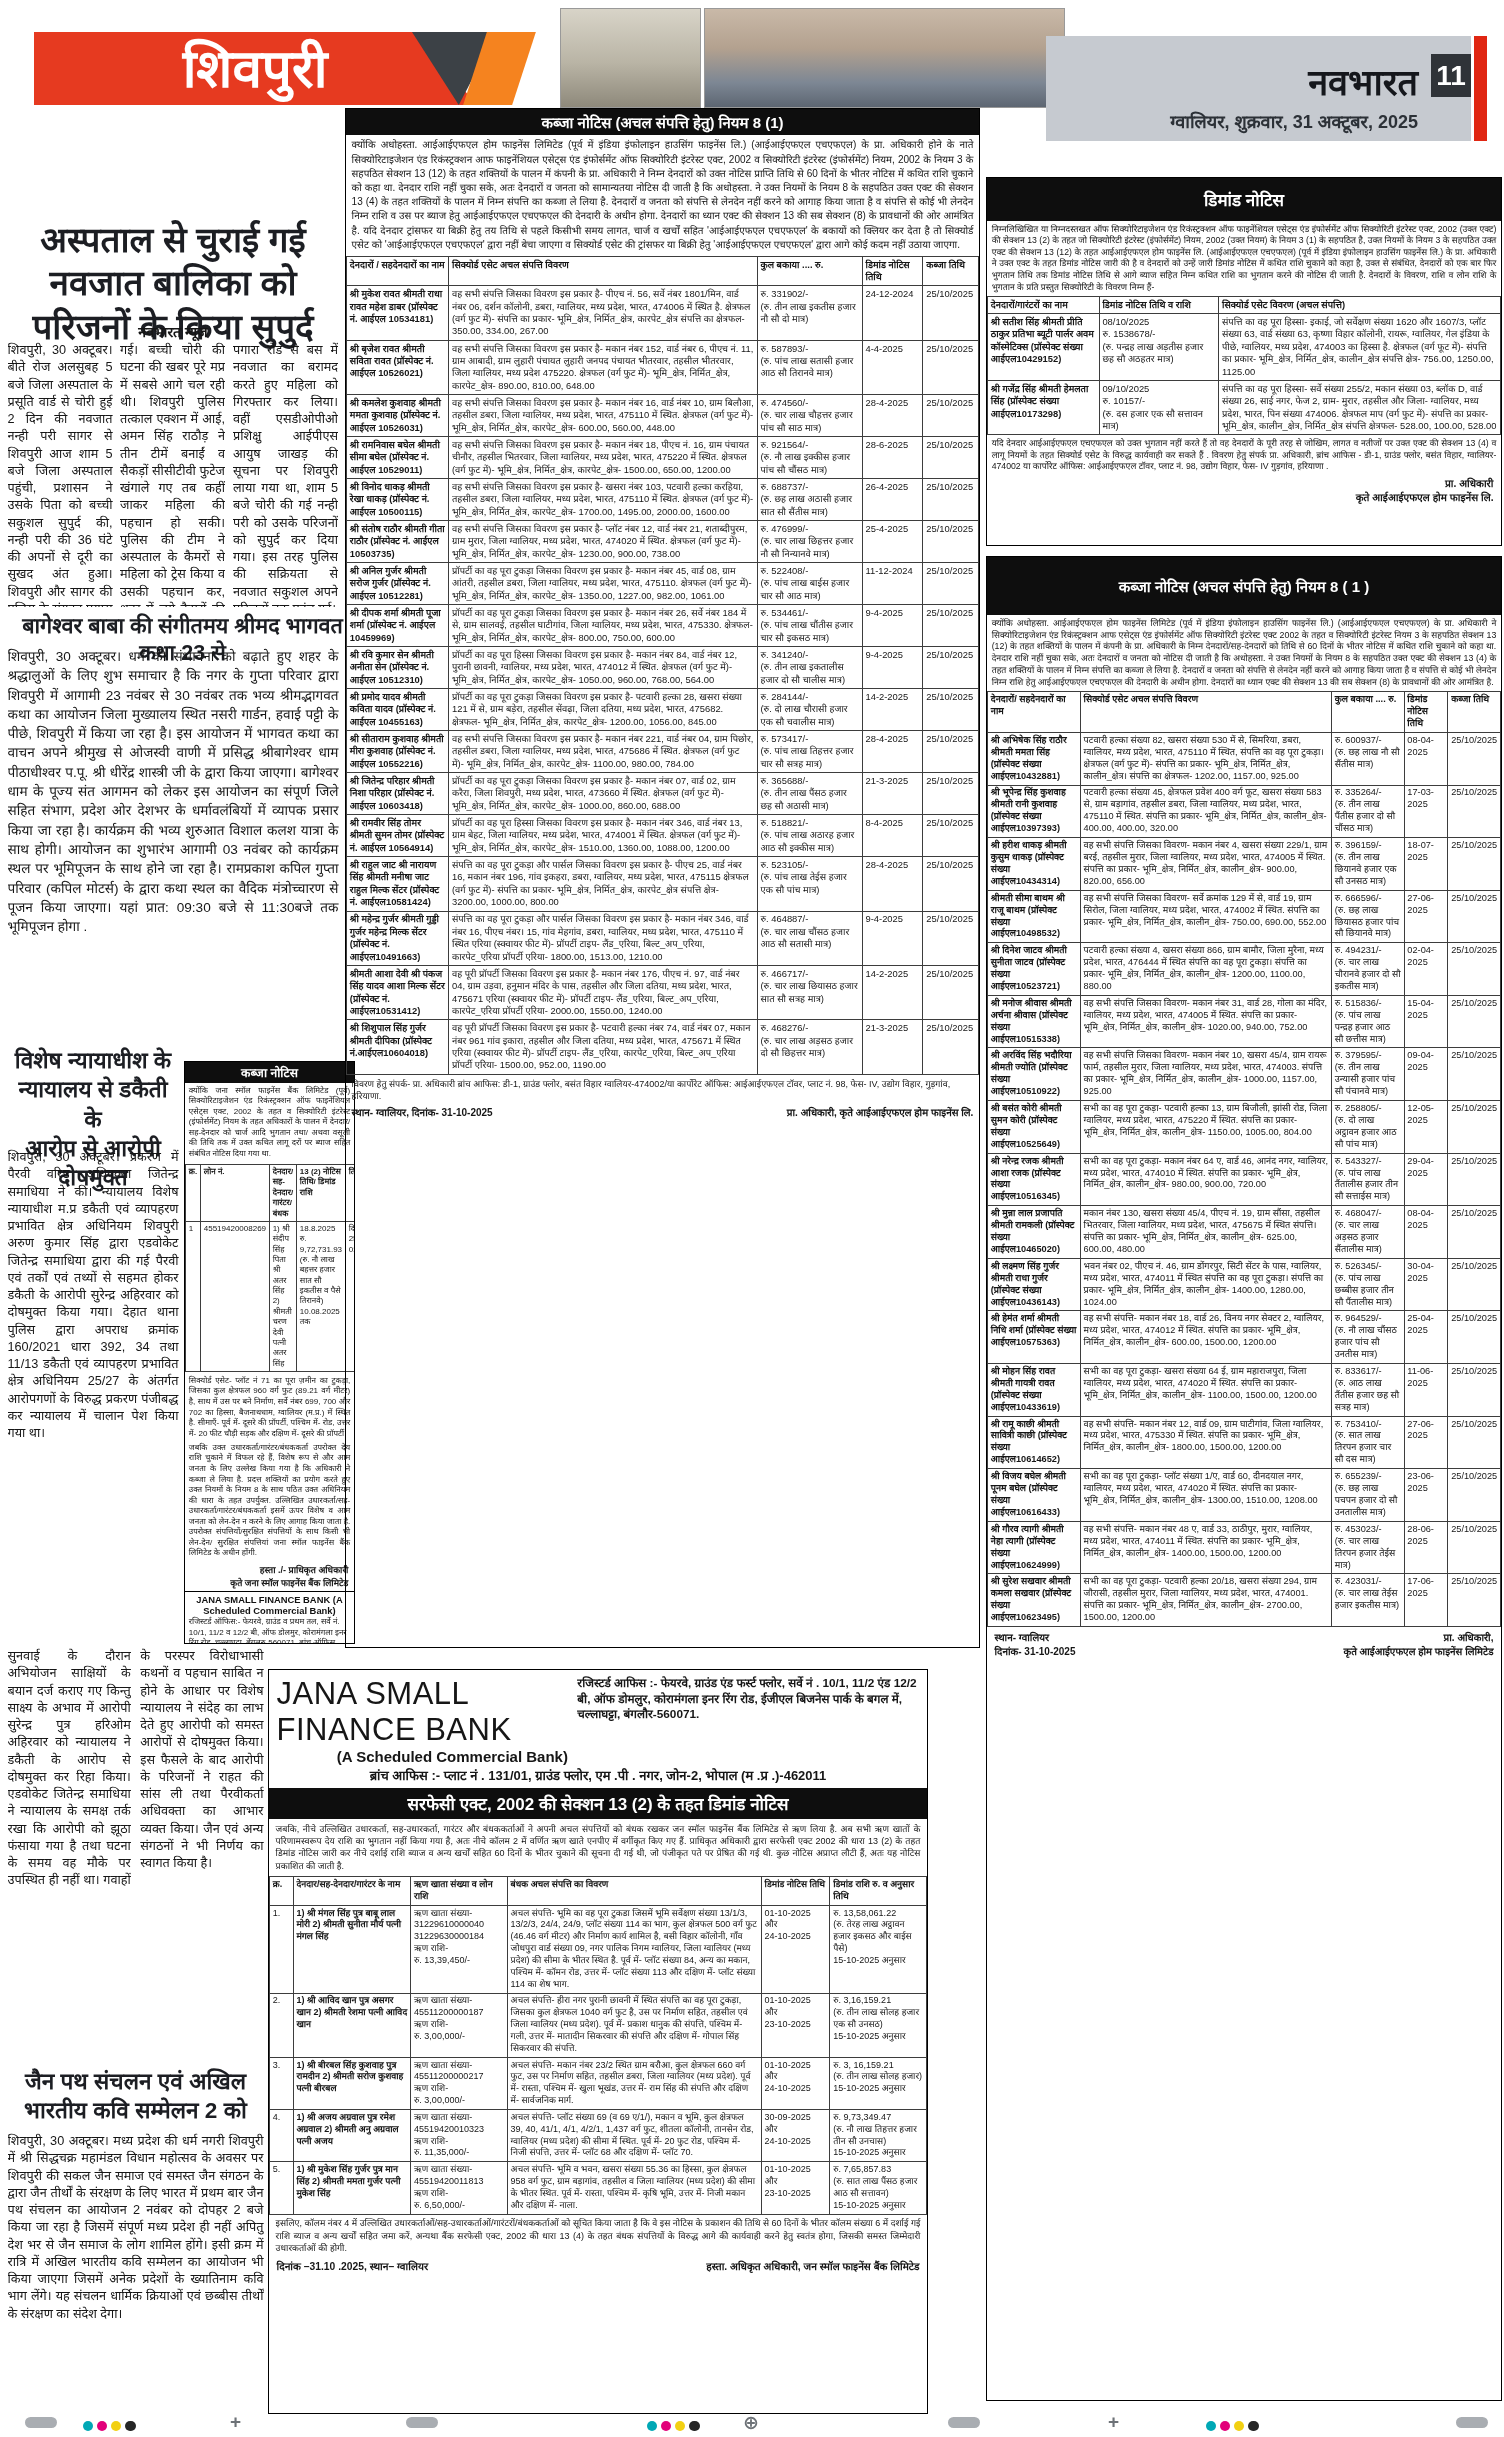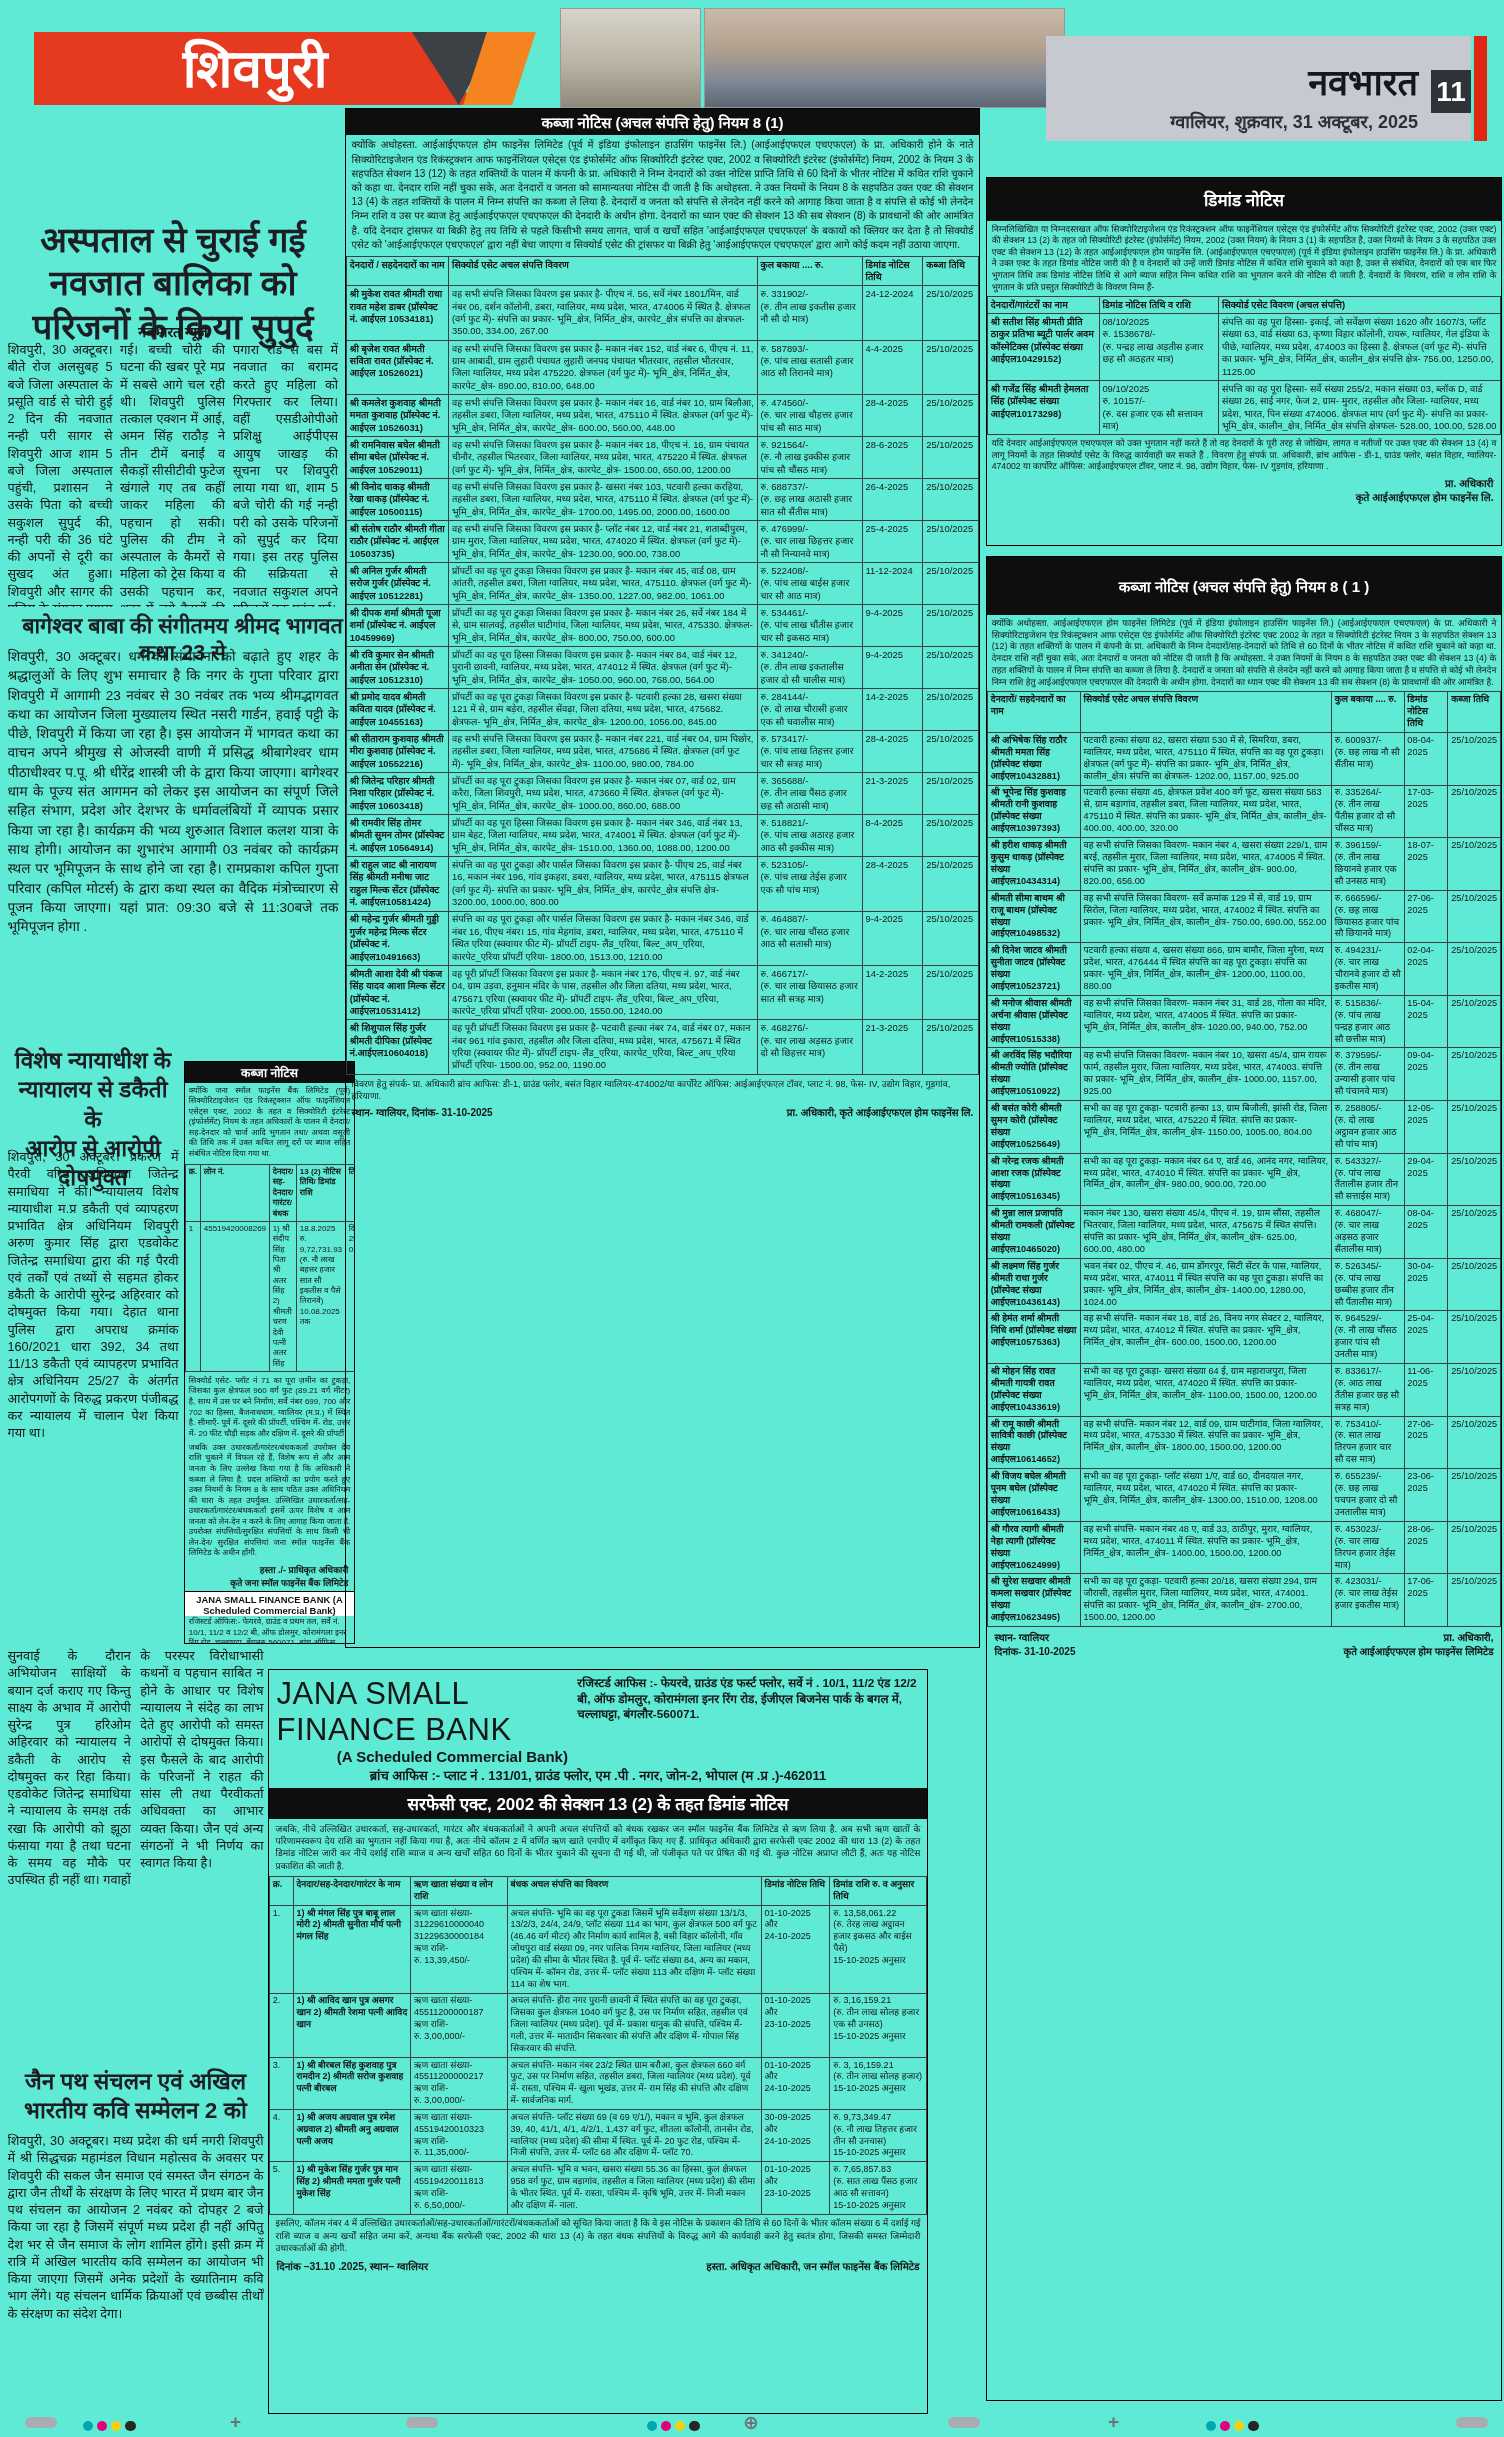--- a/index.html
+++ b/index.html
@@ -1,16 +1,16 @@
 <!DOCTYPE html>
 <html style="font-size:15px"><head>
 <meta charset="utf-8">
 <style>
   html,body{margin:0;padding:0;background:#e9e7e2;}
-  .page{position:relative;width:1505px;height:2438px;margin:0 auto;background:#5eead4;
+  .page{position:relative;width:1505px;height:2438px;margin:0 auto;background:#ffffff;
         font-family:"Liberation Sans","DejaVu Sans",sans-serif;color:#161616;overflow:hidden;}
   .abs{position:absolute;}
   .pre{white-space:pre-line;}
   .just{text-align:justify;}
   .ctr{text-align:center;}
   
   .mast-red{background:#e63a20;clip-path:polygon(0 0,87% 0,100% 100%,0 100%);}
   .mast-city{color:#fff;font-weight:bold;font-size:53px;line-height:73px;text-align:center;}
   .tri-dark{background:#3c4146;clip-path:polygon(0 0,100% 0,55% 100%);}
   .stripe-orange{background:#f5831f;transform:skewX(-18deg);}
@@ -80,21 +80,21 @@
     <div class="mast-city">शिवपुरी</div>
   </div>
   <div class="abs tri-dark" style="left:412px;top:32px;width:85px;height:73px;"></div>
   <div class="abs stripe-orange" style="left:475px;top:32px;width:49px;height:73px;"></div>
   <div class="abs photo ph1" style="left:560px;top:7.5px;width:139px;height:98px;"></div>
   <div class="abs photo ph2" style="left:704px;top:7.5px;width:359px;height:98px;"></div>
   <div class="abs gray-box" style="left:1046px;top:36px;width:425px;height:105px;">
     <div class="abs paper-name" style="right:53px;top:28px;width:301px;">नवभारत</div>
     <div class="abs dateline" style="right:53px;top:73px;width:320px;">ग्वालियर, शुक्रवार, 31 अक्टूबर, 2025</div>
   </div>
-  <div class="abs pageno" style="left:1431px;top:70px;width:40px;height:43px;line-height:43px;">11</div>
+  <div class="abs pageno" style="left:1431px;top:54px;width:40px;height:43px;line-height:43px;">11</div>
   <div class="abs red-bar" style="left:1474px;top:36px;width:13px;height:105px;"></div>
 
   <div class="abs h1 ctr" style="left:7.5px;top:218px;width:331px;height:94px;">अस्पताल से चुराई गई नवजात बालिका को परिजनों के किया सुपुर्द</div>
   <div class="abs byline ctr" style="left:7.5px;top:322px;width:331px;">नवभारत न्यूज</div>
   <div class="abs body14 just" style="left:7.5px;top:342px;width:105px;height:265px;overflow:hidden;">शिवपुरी, 30 अक्टूबर। बीते रोज अलसुबह 5 बजे जिला अस्पताल के प्रसूति वार्ड से चोरी हुई 2 दिन की नवजात नन्ही परी सागर से शिवपुरी आज शाम 5 बजे जिला अस्पताल पहुंची, प्रशासन ने उसके पिता को बच्ची सकुशल सुपुर्द की, नन्ही परी की 36 घंटे की अपनों से दूरी का सुखद अंत हुआ। शिवपुरी और सागर की पुलिस के संयुक्त प्रयास से नन्ही जान अपनों से आ मिली। इस दौरान मौके पर अखाड़ी अमित सांघी भी उपस्थित रहे। अमन सिंह राठौड़ के साथ अस्पताल पहुंचे और नवजात सकुशल पूरे परिवार को देख सभी के चेहरे खिल उठे। इस पूरे मामले में मानव तस्करी एंगल से भी मामले की जांच की जाएगी। बताना होगा कि बुधवार की सुबह 5 बजे प्रसूता आदिवासी की मात्र 27 घंटे की नवजात बालिका अज्ञात महिला चुरा ले</div>
   <div class="abs body14 just" style="left:120px;top:342px;width:105px;height:265px;overflow:hidden;">गई। बच्ची चोरी की घटना की खबर पूरे मप्र में सबसे आगे चल रही थी। शिवपुरी पुलिस तत्काल एक्शन में आई, अमन सिंह राठौड़ ने तीन टीमें बनाईं व सैकड़ों सीसीटीवी फुटेज खंगाले गए तब कहीं जाकर महिला की पहचान हो सकी। पुलिस की टीम ने अस्पताल के कैमरों से महिला को ट्रेस किया व उसकी पहचान कर, शहर में लगे कैमरों की मदद से महिला शारदा जाटव निवासी सागर तक पुलिस पहुंची। इस तरह पुलिस को जानकारी मिली कि महिला बच्ची को लेकर झांसी होते हुए सागर की ओर निकल चुकी है। शिवपुरी पुलिस ने सागर जिले की संयुक्त पुलिस के कैंट थाना सीमा से</div>
   <div class="abs body14 just pre" style="left:233px;top:342px;width:105px;height:265px;overflow:hidden;">पगारा रोड से बस में नवजात का बरामद करते हुए महिला को गिरफ्तार कर लिया। वहीं एसडीओपीओ प्रशिक्षु आईपीएस आयुष जाखड़ की सूचना पर शिवपुरी लाया गया था, शाम 5 बजे चोरी की गई नन्ही परी को उसके परिजनों को सुपुर्द कर दिया गया। इस तरह पुलिस की सक्रियता से नवजात सकुशल अपने परिजनों तक पहुंच गई।
 इनका कहना है।
 यह मामला मानव तस्करी से जुड़ा हो सकता है, आज आरोपी महिला को न्यायालय में पेश कर 3 दिन के रिमांड पर लिया गया है। वह पुलिस आरोपी महिला शारदा से सख्ती से पूछताछ करेगी उसके बाद ही मामले का खुलासा होगा।
 अमित सांघी

